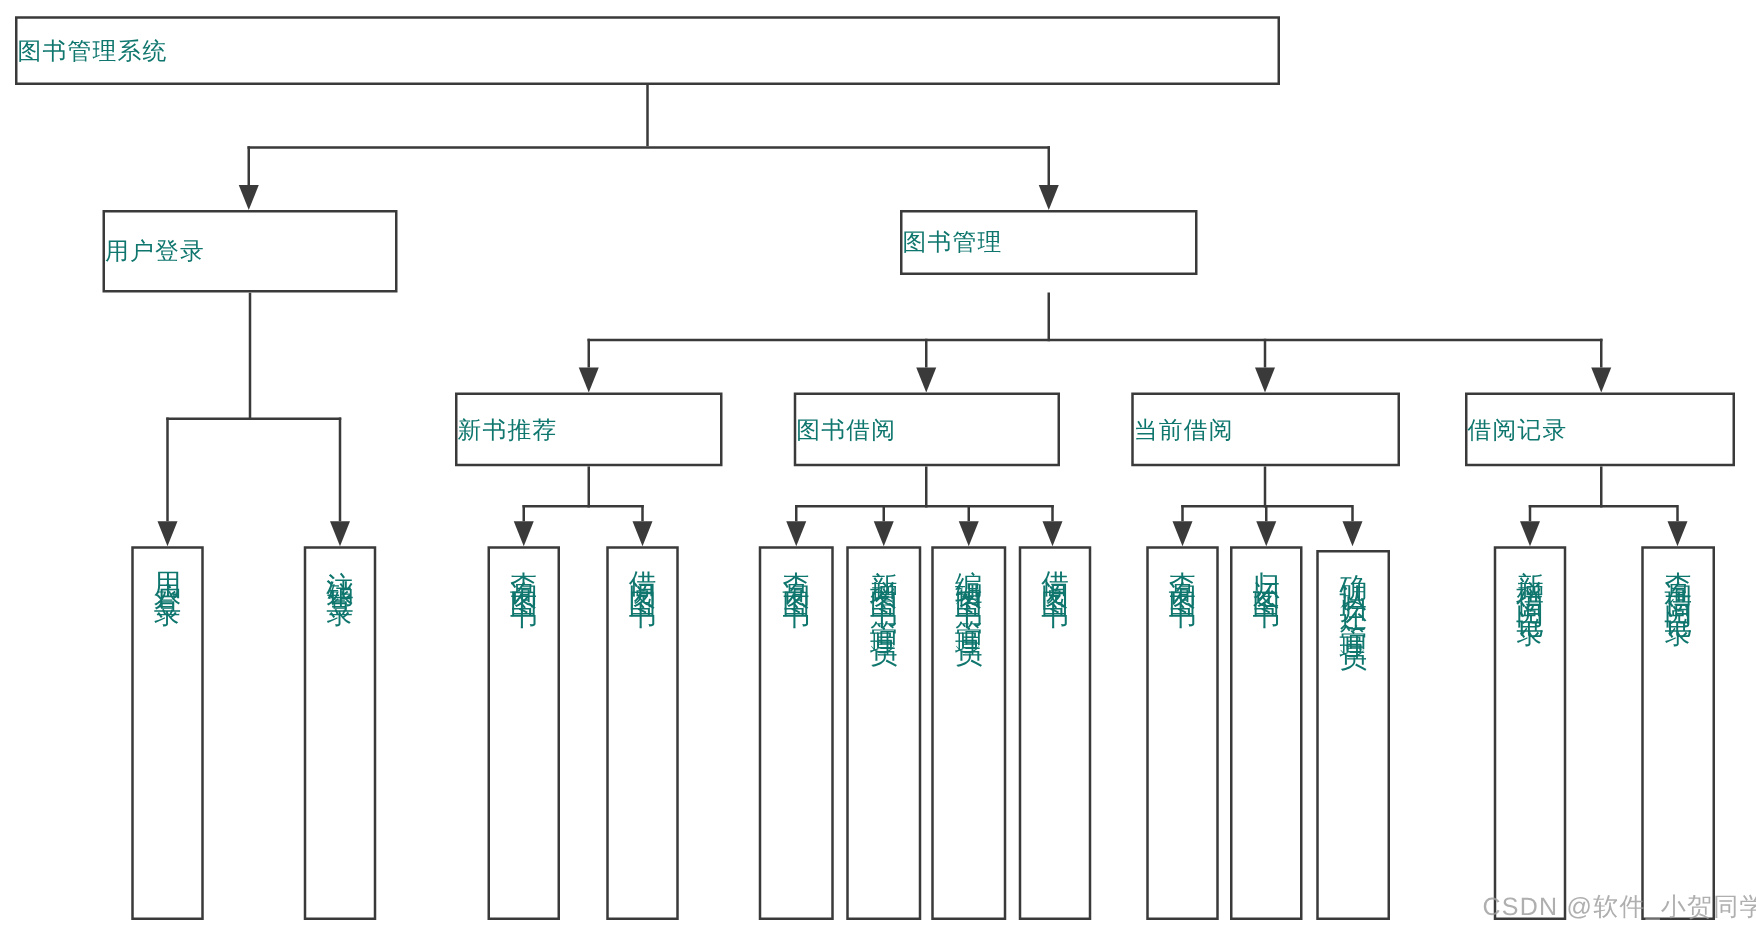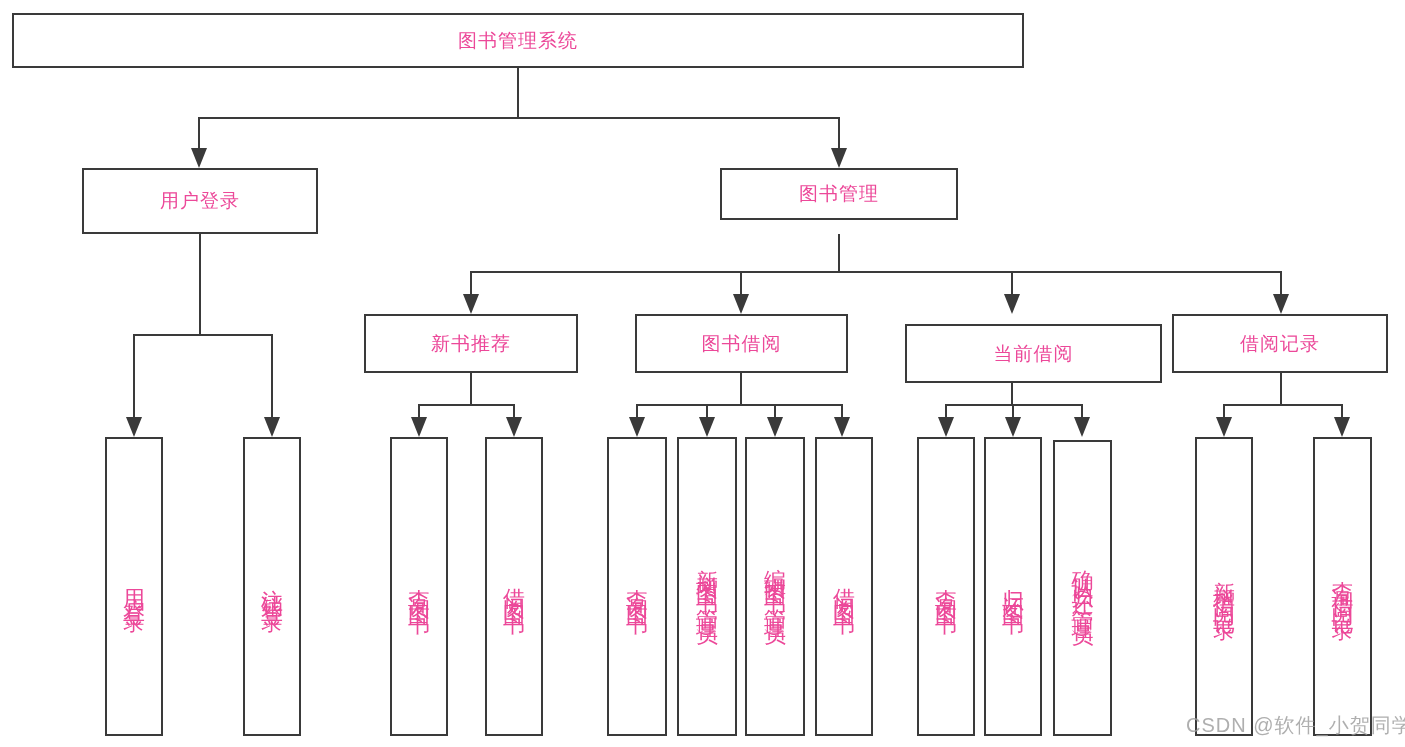--- a/index.html
+++ b/index.html
@@ -8,22 +8,22 @@
     width:1405px;height:747px;
     background:#ffffff;
     font-family:"Liberation Sans","DejaVu Sans",sans-serif;
     overflow:hidden;
   }
   .node{
     position:absolute;
     box-sizing:border-box;
     background:#ffffff;
     border:2px solid #3a3a3a;
-    display:flex;align-items:center;justify-content:center;
-    color:#ec4899;
+    display:flex;align-items:center;justify-content:flex-start;
+    color:#0f766e;
     z-index:2;
   }
   .node.h{font-size:19px;letter-spacing:1px;}
   .node.v{
     writing-mode:vertical-rl;
     font-size:22px;
     letter-spacing:8px;
     line-height:1;
   }
   .vl{position:absolute;width:2px;background:#3a3a3a;z-index:1;}
@@ -84,21 +84,21 @@
   <div class="arrow" style="left:1004px;top:294px"></div>
   <div class="vl" style="left:1280px;top:271px;height:23px"></div>
   <div class="arrow" style="left:1273px;top:294px"></div>
 
   <div class="node h" style="left:364px;top:314px;width:214px;height:59px">
     <span>新书推荐</span>
   </div>
   <div class="node h" style="left:635px;top:314px;width:213px;height:59px">
     <span>图书借阅</span>
   </div>
-  <div class="node h" style="left:905px;top:324px;width:257px;height:59px">
+  <div class="node h" style="left:905px;top:314px;width:215px;height:59px">
     <span>当前借阅</span>
   </div>
   <div class="node h" style="left:1172px;top:314px;width:216px;height:59px">
     <span>借阅记录</span>
   </div>
 
   <div class="vl" style="left:470px;top:373px;height:33px"></div>
   <div class="hl" style="left:418px;top:404px;width:97px"></div>
   <div class="vl" style="left:418px;top:404px;height:13px"></div>
   <div class="arrow" style="left:411px;top:417px"></div>

